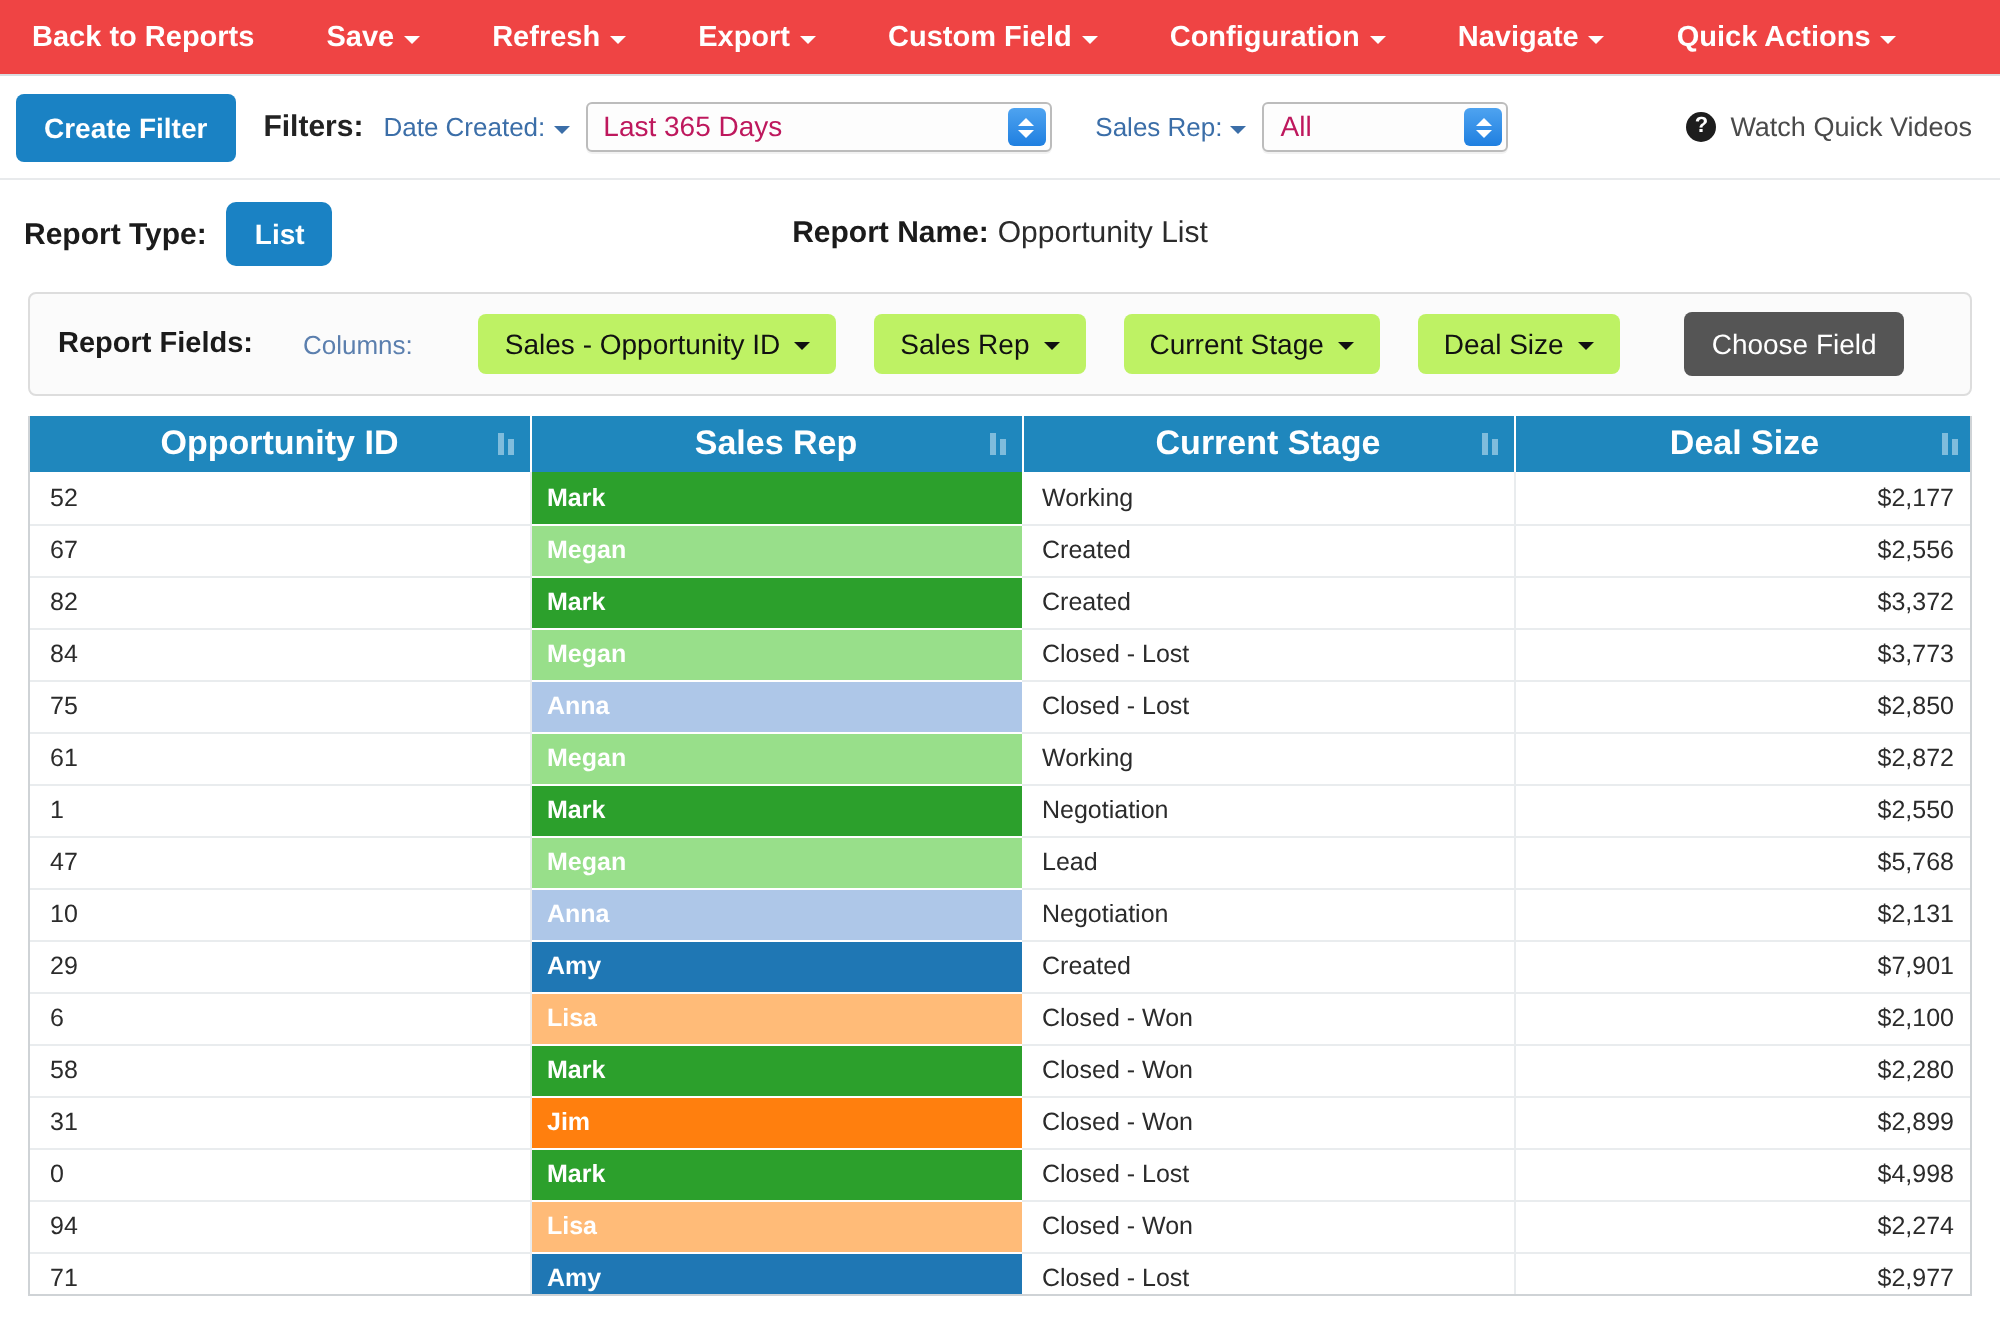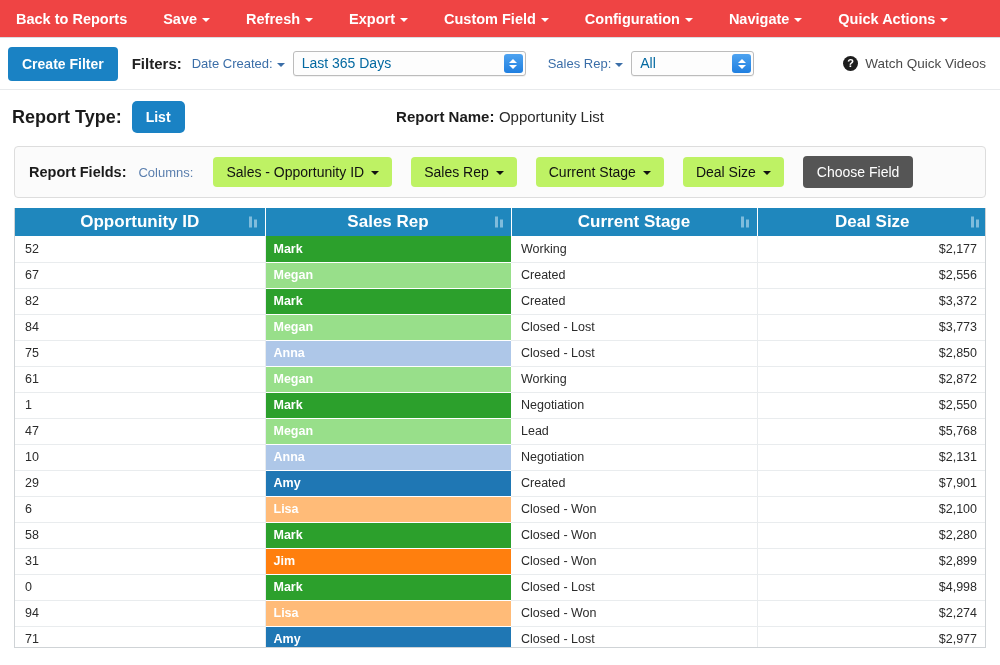--- a/index.html
+++ b/index.html
@@ -84,21 +84,21 @@
     display: inline-block;
     height: 25px;
     background: #fdfdfd;
     border: 1px solid #bcbcbc;
     border-radius: 3px;
     box-shadow: 0 1px 0 rgba(0,0,0,.05);
     cursor: pointer;
   }
   .mac-select .sel-text {
     font-size: 14px;
-    color: #0369a1;
+    color: #be185d;
     line-height: 23px;
     padding-left: 8px;
     padding-right: 28px;
     display: block;
     overflow: hidden;
     white-space: nowrap;
   }
   .mac-select .sel-arrow {
     position: absolute;
     right: 2px; top: 2px;
@@ -142,21 +142,21 @@
 
   
   #reportrow {
     height: 54px;
     display: flex;
     align-items: center;
     padding-left: 12px;
     position: relative;
   }
   .rt-label {
-    font-size: 18px;
+    font-size: 15px;
     font-weight: bold;
     color: #1b1b1b;
     margin-right: 10px;
   }
   #list-badge {
     background: #1a82c4;
     color: #fff;
     font-size: 14px;
     font-weight: bold;
     border-radius: 5px;
@@ -182,20 +182,21 @@
   
   #fieldspanel {
     margin: 2px 14px 0 14px;
     background: #fbfbfb;
     border: 1px solid #dddddd;
     border-radius: 4px;
     height: 52px;
     display: flex;
     align-items: center;
     padding: 0 14px;
+    gap: 13px;
   }
   .rf-label {
     font-size: 14.5px;
     font-weight: bold;
     color: #1b1b1b;
     margin-right: 12px;
   }
   .columns-label {
     font-size: 13px;
     color: #5b7fae;

